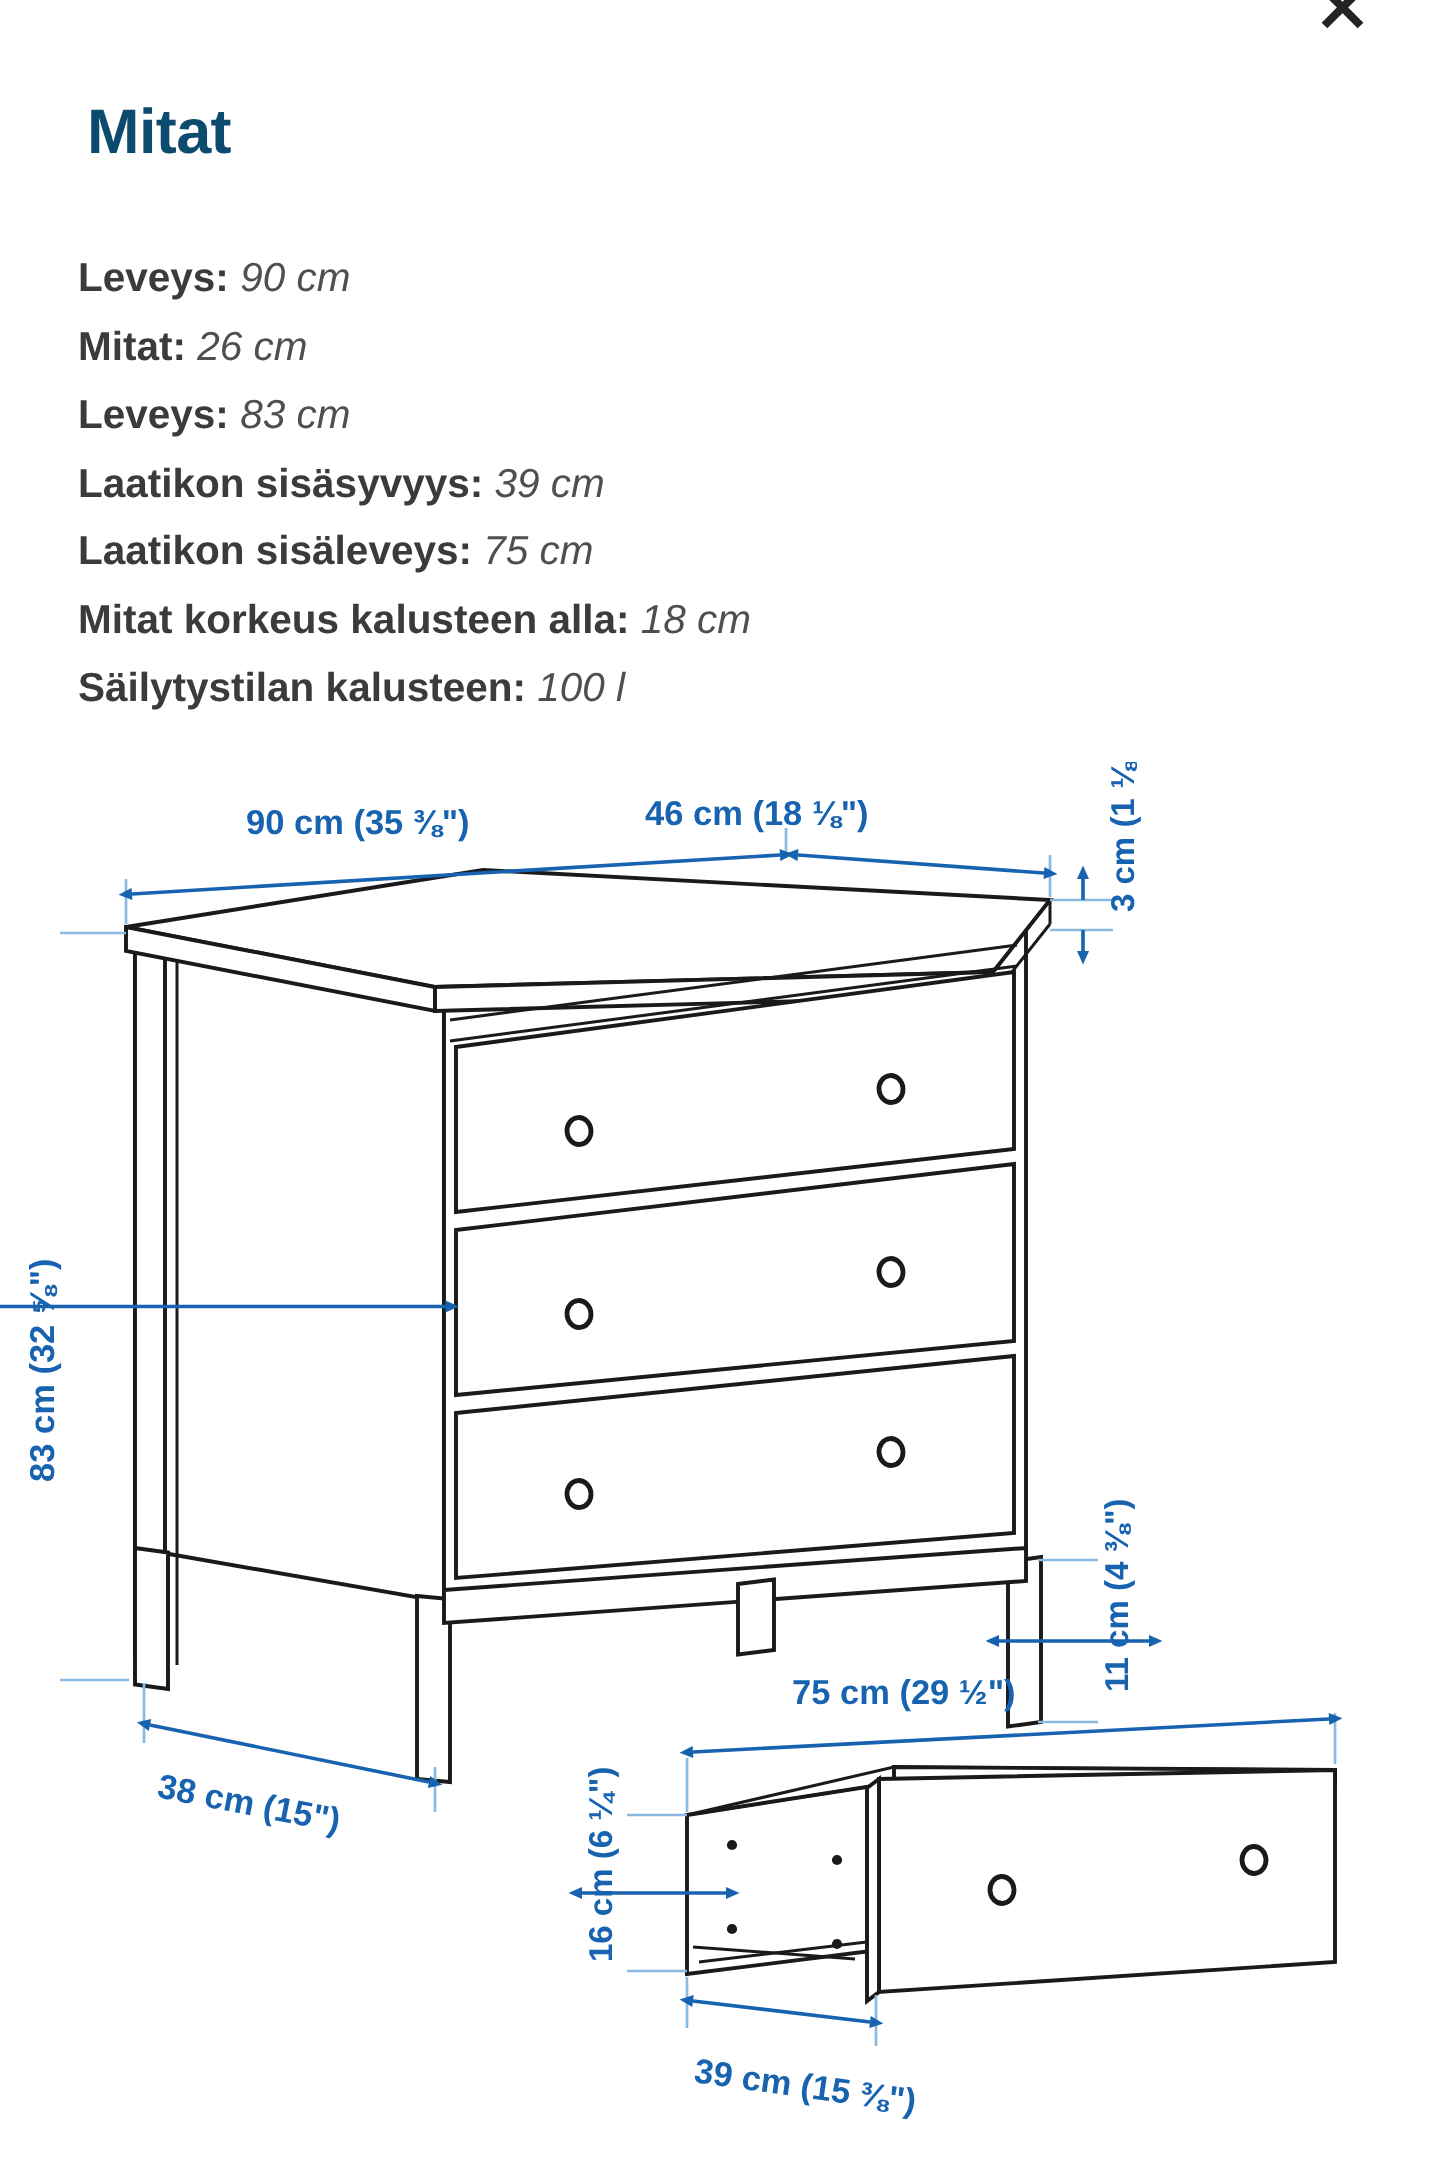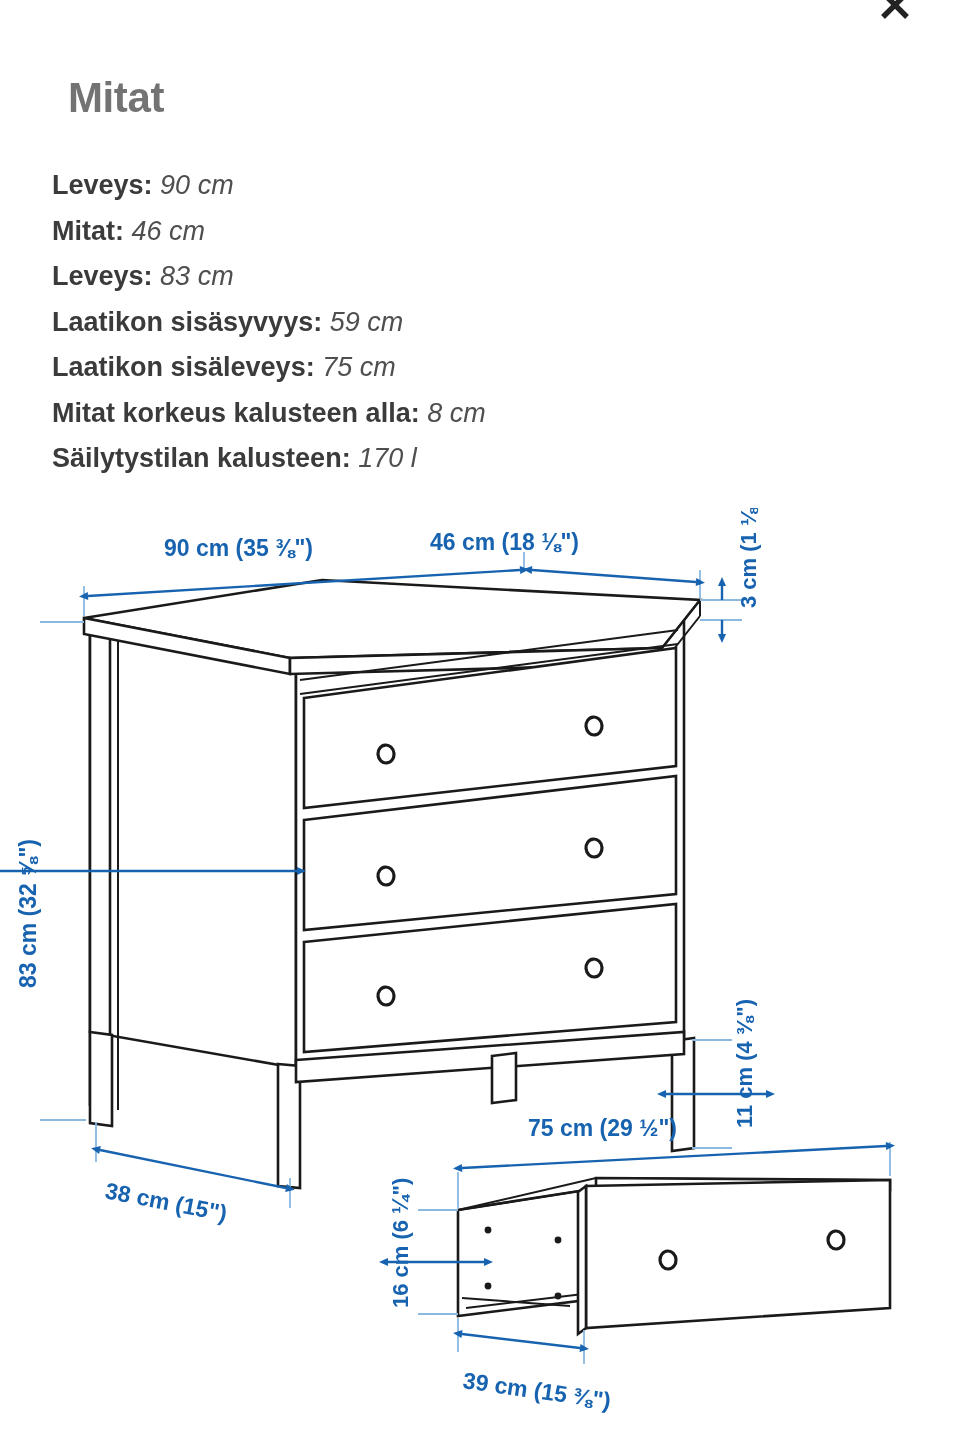--- a/index.html
+++ b/index.html
@@ -33,22 +33,22 @@
   #close-btn svg { display: block; width: 46px; height: 46px; }
 
   
   #page-title {
     position: absolute;
     left: 52px;
     top: 60px;
     font-size: 42px;
     font-weight: bold;
     letter-spacing: -0.4px;
-    color: #737373;
-    margin: 16px;
+    color: #0c4a6e;
+    margin: 6px;
     line-height: 1.05;
   }
 
   
   #spec-list {
     position: absolute;
     left: 52px;
     top: 163px;
     width: 860px;
     list-style: none;
@@ -104,41 +104,41 @@
 
 <h1 id="page-title">Mitat</h1>
 
 <ul id="spec-list">
   <li>
     <span class="spec-label">Leveys:</span>
     <span class="spec-value">90 cm</span>
   </li>
   <li>
     <span class="spec-label">Mitat:</span>
-    <span class="spec-value">46 cm</span>
+    <span class="spec-value">26 cm</span>
   </li>
   <li>
     <span class="spec-label">Leveys:</span>
     <span class="spec-value">83 cm</span>
   </li>
   <li>
     <span class="spec-label">Laatikon sisäsyvyys:</span>
-    <span class="spec-value">59 cm</span>
+    <span class="spec-value">39 cm</span>
   </li>
   <li>
     <span class="spec-label">Laatikon sisäleveys:</span>
     <span class="spec-value">75 cm</span>
   </li>
   <li>
     <span class="spec-label">Mitat korkeus kalusteen alla:</span>
-    <span class="spec-value">8 cm</span>
+    <span class="spec-value">18 cm</span>
   </li>
   <li>
     <span class="spec-label">Säilytystilan kalusteen:</span>
-    <span class="spec-value">170 l</span>
+    <span class="spec-value">100 l</span>
   </li>
 </ul>
 
 <div id="diagram-wrap">
 <svg id="diagram-svg" viewBox="0 0 960 920" xmlns="http://www.w3.org/2000/svg">
 
   <defs>
     <marker id="arrL" markerWidth="10" markerHeight="10" refX="9" refY="4" orient="auto" markerUnits="userSpaceOnUse">
       <path d="M9,0 L0,4 L9,8 Z" class="dim-arrow"></path>
     </marker>

